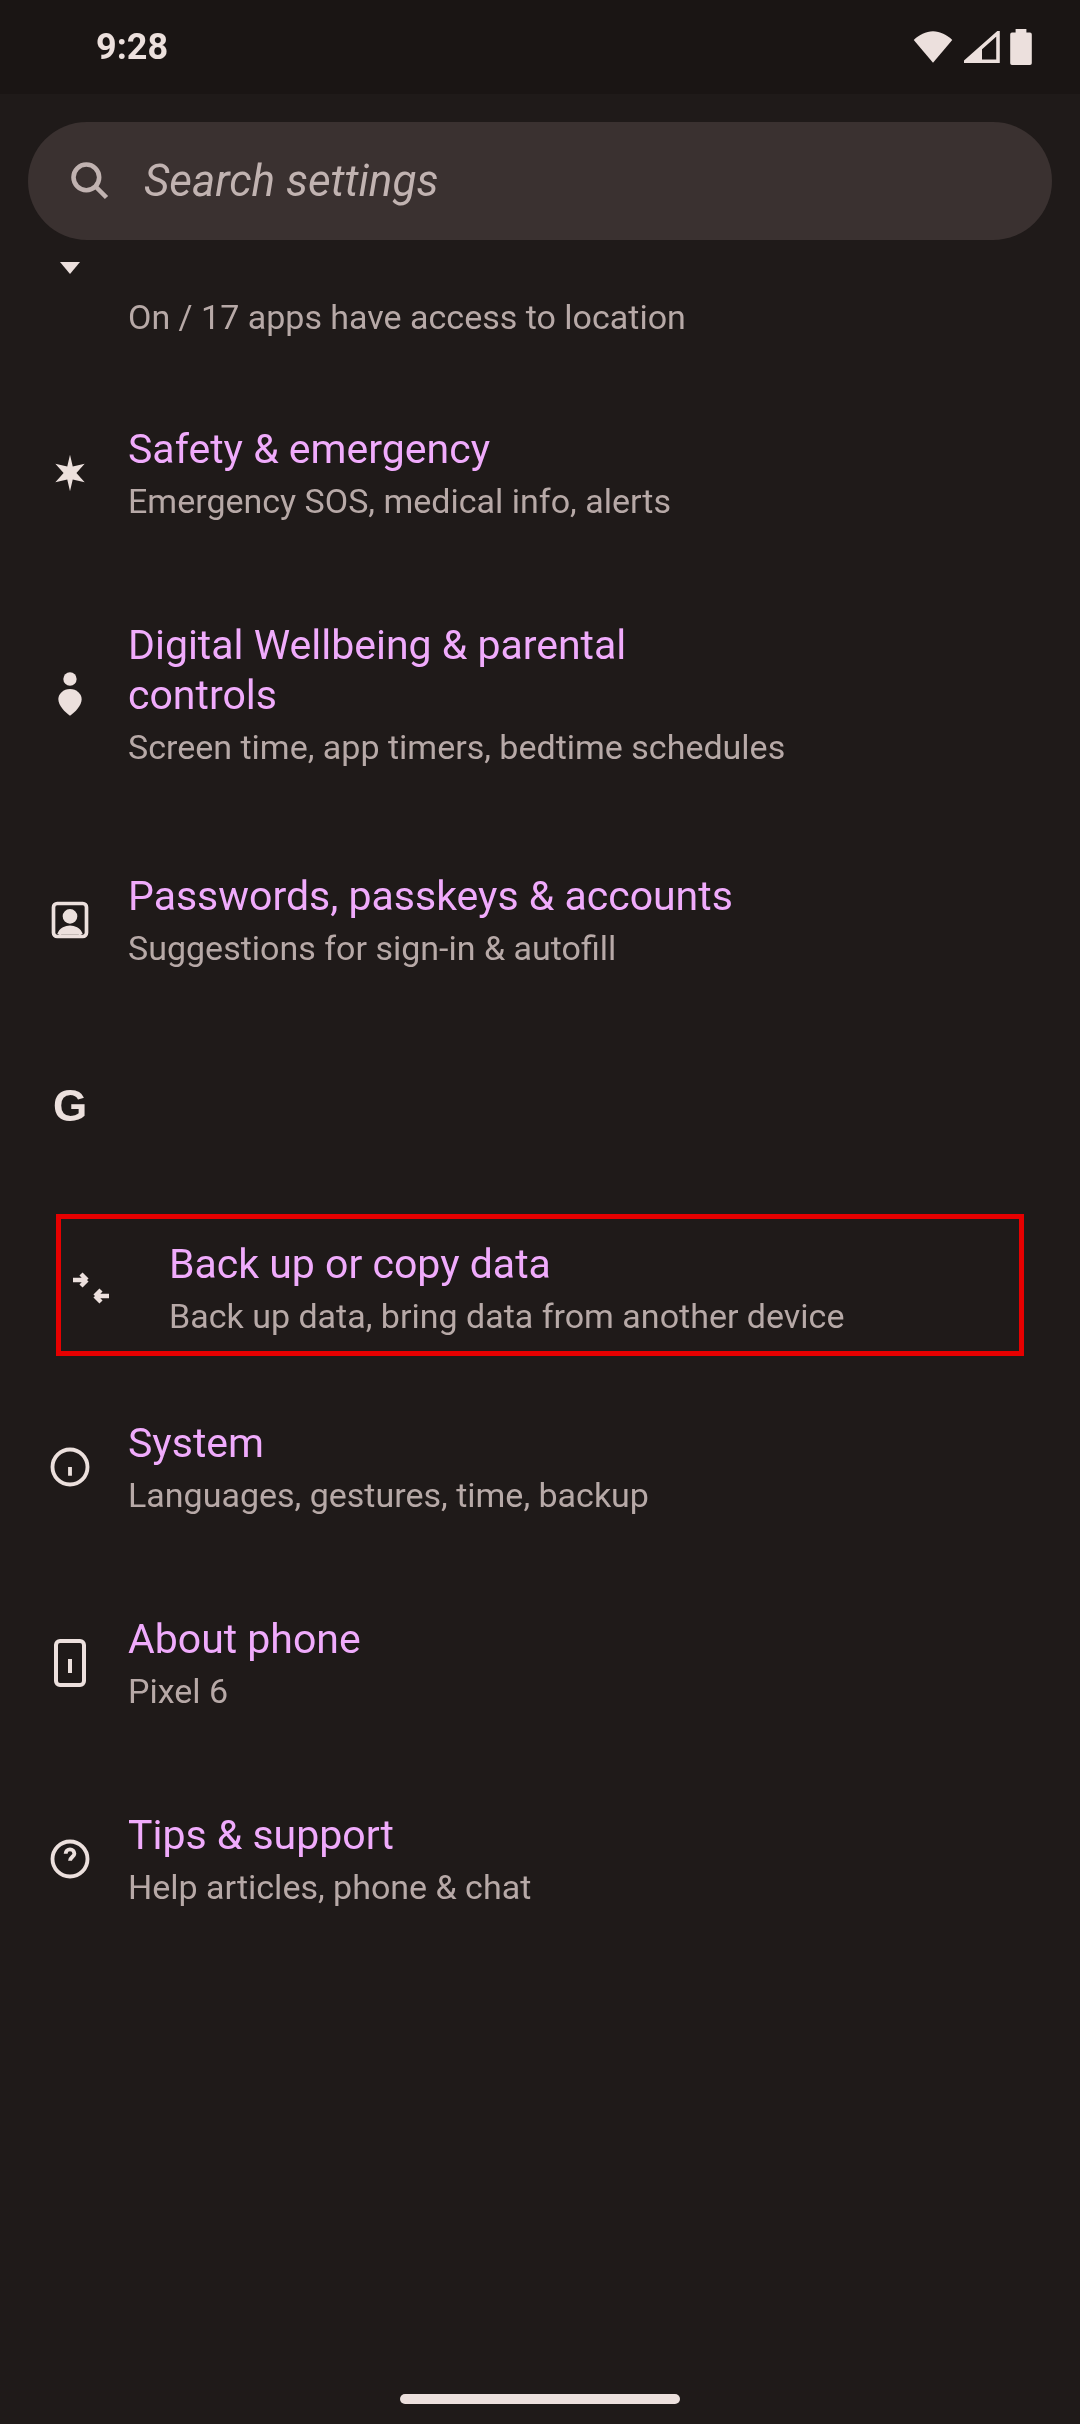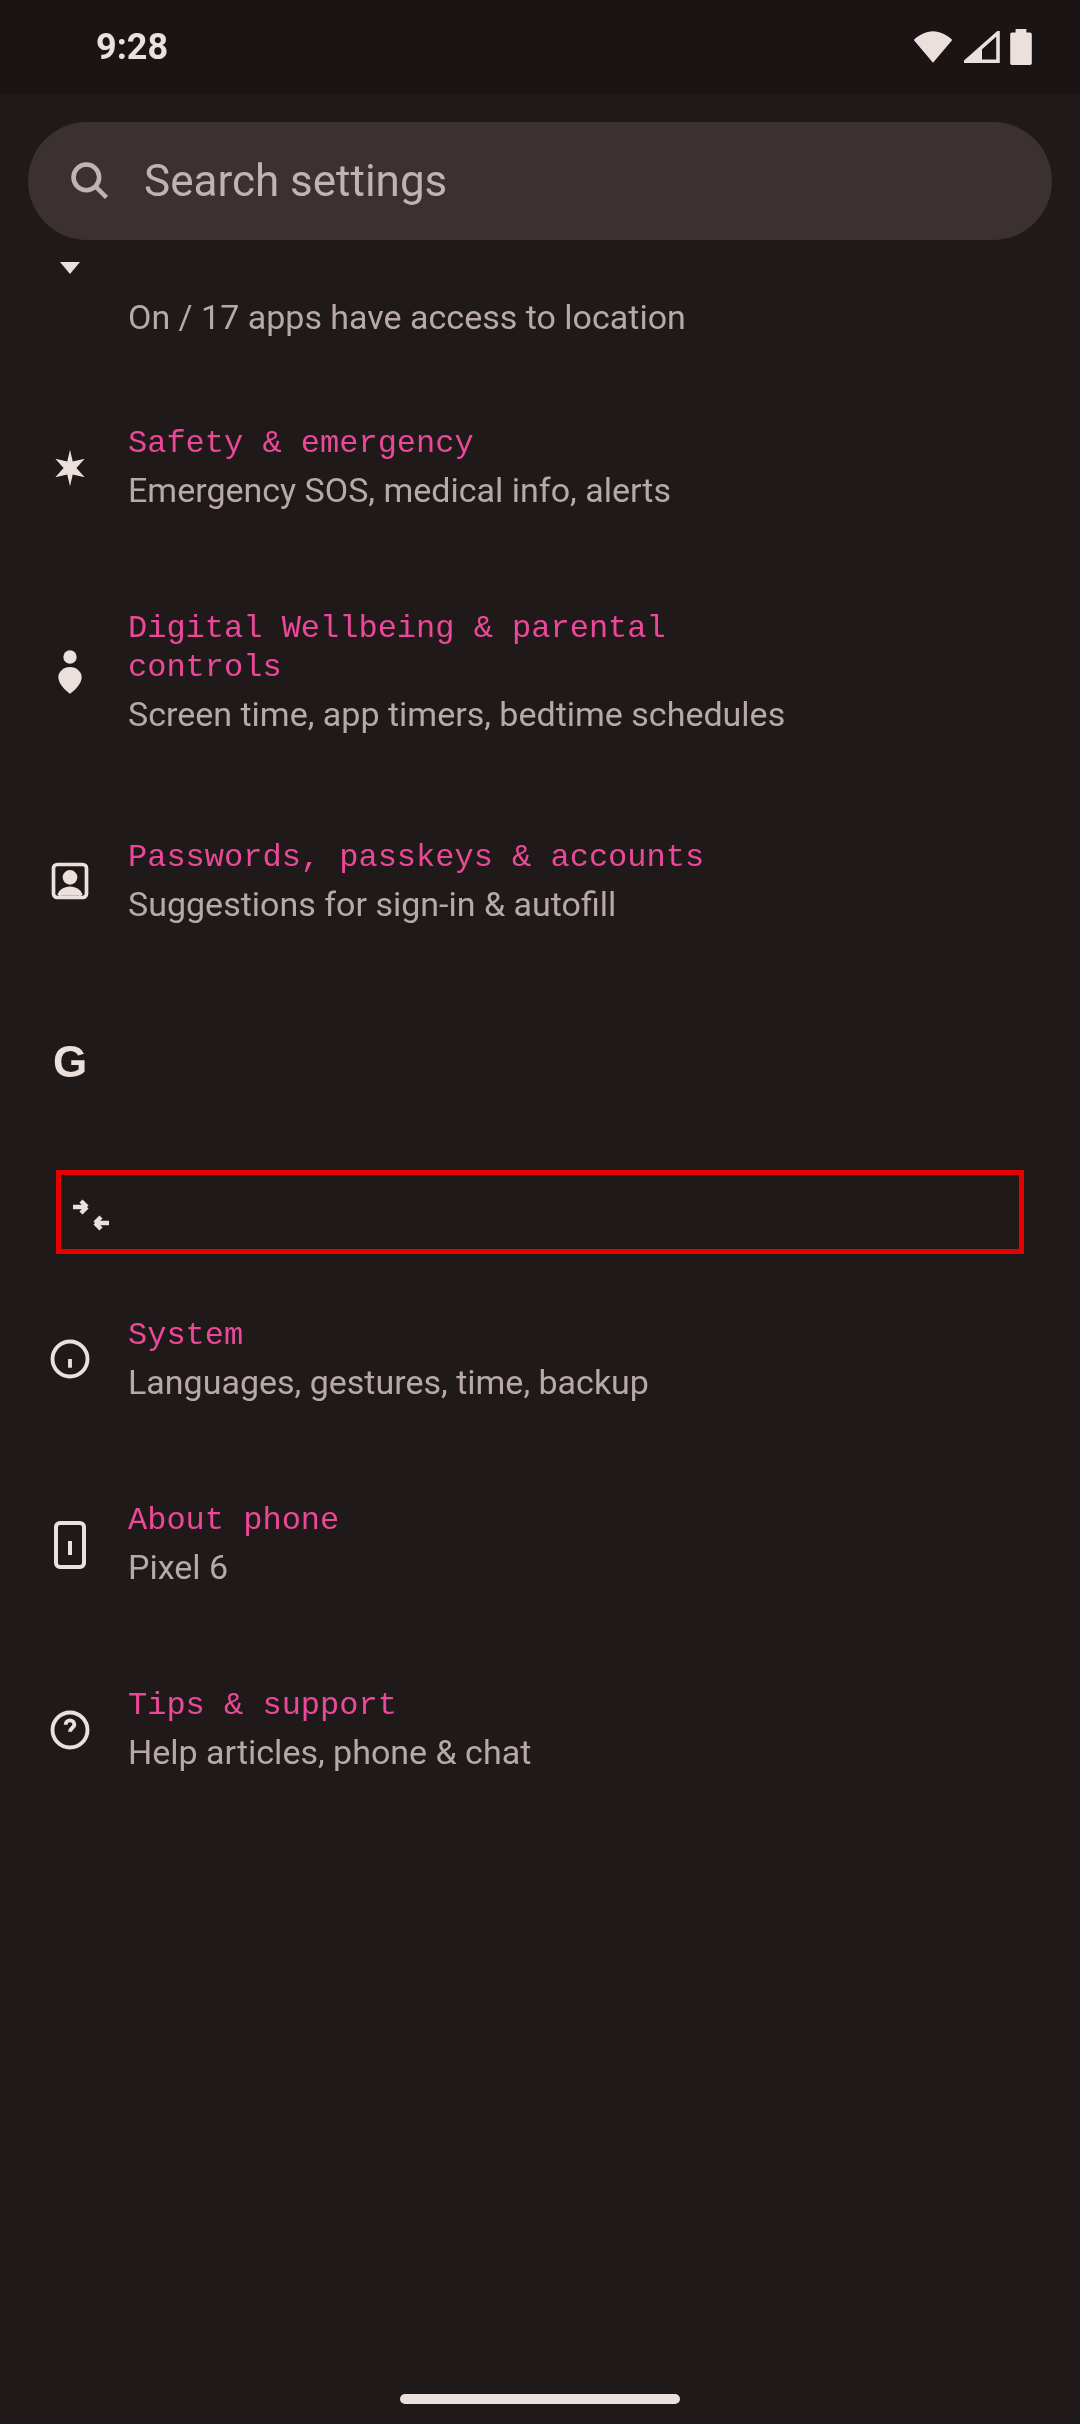--- a/index.html
+++ b/index.html
@@ -34,20 +34,21 @@
     padding: 28px 28px 0 28px;
   }
   .search-bar {
     height: 118px;
     background: #3a3130;
     border-radius: 60px;
     display: flex;
     align-items: center;
     padding: 0 40px;
     gap: 32px;
+    font-style: italic;
   }
   .search-placeholder {
     font-size: 44px;
     color: #c1b3b1;
   }
   .settings-list {
     display: flex;
     flex-direction: column;
   }
   .settings-item {
@@ -73,24 +74,23 @@
   .item-icon svg { display: block; }
   .item-text {
     flex: 1;
     display: flex;
     flex-direction: column;
     justify-content: center;
     gap: 6px;
     padding: 34px 0;
   }
   .item-title {
-    font-size: 32px;
-    color: #ec4899;
+    font-size: 41px;
+    color: #f0abfc;
     line-height: 1.22;
-    font-family: Liberation Mono, monospace;
   }
   .item-sub {
     font-size: 34px;
     color: #b7a9a7;
     line-height: 1.24;
   }
   .highlight {
     border: 5px solid #e60000;
     margin: 2px 56px 2px 56px;
     padding: 0 0 0 0;
@@ -215,20 +215,24 @@
   </div>
 
   <div class="highlight" style="margin-top:30px">
     <div class="settings-item-inner" style="padding:20px 0 14px 0; display:flex; align-items:center; gap:48px;">
       <div class="item-icon" style="margin-left:0; width:60px">
         <svg width="48" height="40" viewBox="0 0 24 20" fill="none" stroke="#ece0dd" stroke-width="2.2">
             <path d="M3 6l7 0M10 6l-3-3M10 6l-3 3"></path>
             <path d="M21 14l-7 0M14 14l3-3M14 14l3 3"></path>
           </svg>
       </div>
+      <div class="item-text" style="padding:0">
+        <div class="item-title">Back up or copy data</div>
+        <div class="item-sub">Back up data, bring data from another device</div>
+      </div>
     </div>
   </div>
 
   <div class="settings-item" style="margin-top:26px">
     <div class="item-icon">
       <svg width="42" height="42" viewBox="0 0 24 24" fill="none" stroke="#ece0dd" stroke-width="2.2">
           <circle cx="12" cy="12" r="10"></circle>
           <line x1="12" y1="8" x2="12" y2="8"></line>
           <line x1="12" y1="12" x2="12" y2="17"></line>
         </svg>

